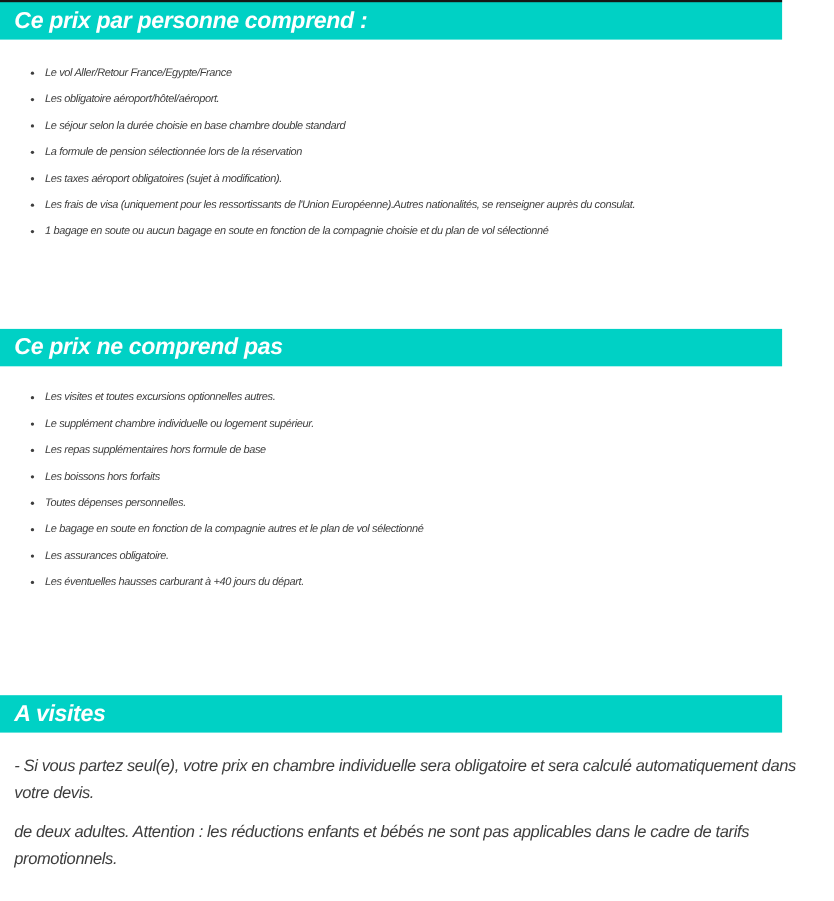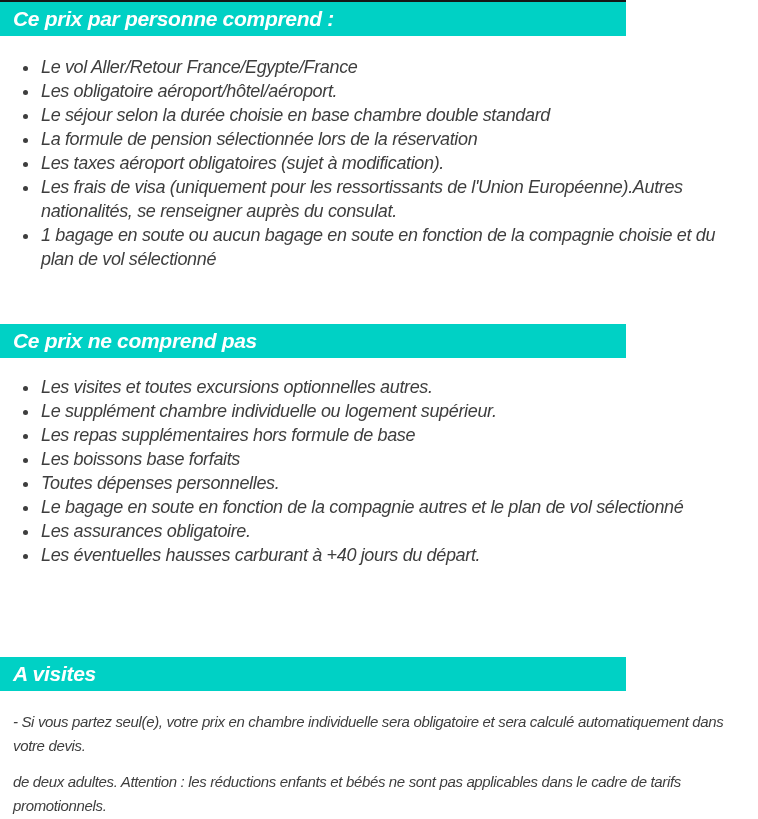--- a/index.html
+++ b/index.html
@@ -23,37 +23,37 @@
     color: var(--body-text);
   }
   .section-header {
     background: var(--header-bg);
     color: var(--header-text);
     font-size: 21px;
     font-weight: 700;
     line-height: 24px;
     letter-spacing: -0.3px;
     padding: 5px 10px 5px 13px;
-    width: 626px;
+    width: 711px;
   }
   .section-header.first {
     border-top: 2px solid #161616;
   }
   .bullet-list {
     margin: 19px 0 0 0;
     padding: 0 14px 0 40px;
     list-style: disc;
-    font-size: 18px;
+    font-size: 10px;
     letter-spacing: -0.35px;
     line-height: 24px;
   }
   .bullet-list li {
     padding-left: 1px;
   }
-  .section-header.second { margin-top: 53px; }
+  .section-header.second { margin-top: 76px; }
   .bullet-list.excluded { margin-top: 17px; font-style: italic; }
   .section-header.third { margin-top: 90px; }
   .notes-block {
     margin-top: 19px;
     padding: 0 1px 0 1px;
     font-size: 15px;
     letter-spacing: -0.35px;
     line-height: 24px;
   }
   .notes-block p {
@@ -81,21 +81,21 @@
   </section>
 
   <section>
     <div class="section-header second">
       <span>Ce prix ne comprend pas</span>
     </div>
     <ul class="bullet-list excluded">
       <li>Les visites et toutes excursions optionnelles autres.</li>
       <li>Le supplément chambre individuelle ou logement supérieur.</li>
       <li>Les repas supplémentaires hors formule de base</li>
-      <li>Les boissons base forfaits</li>
+      <li>Les boissons hors forfaits</li>
       <li>Toutes dépenses personnelles.</li>
       <li>Le bagage en soute en fonction de la compagnie autres et le plan de vol sélectionné</li>
       <li>Les assurances obligatoire.</li>
       <li>Les éventuelles hausses carburant à +40 jours du départ.</li>
     </ul>
   </section>
 
   <section>
     <div class="section-header third">
       <span>A visites</span>

